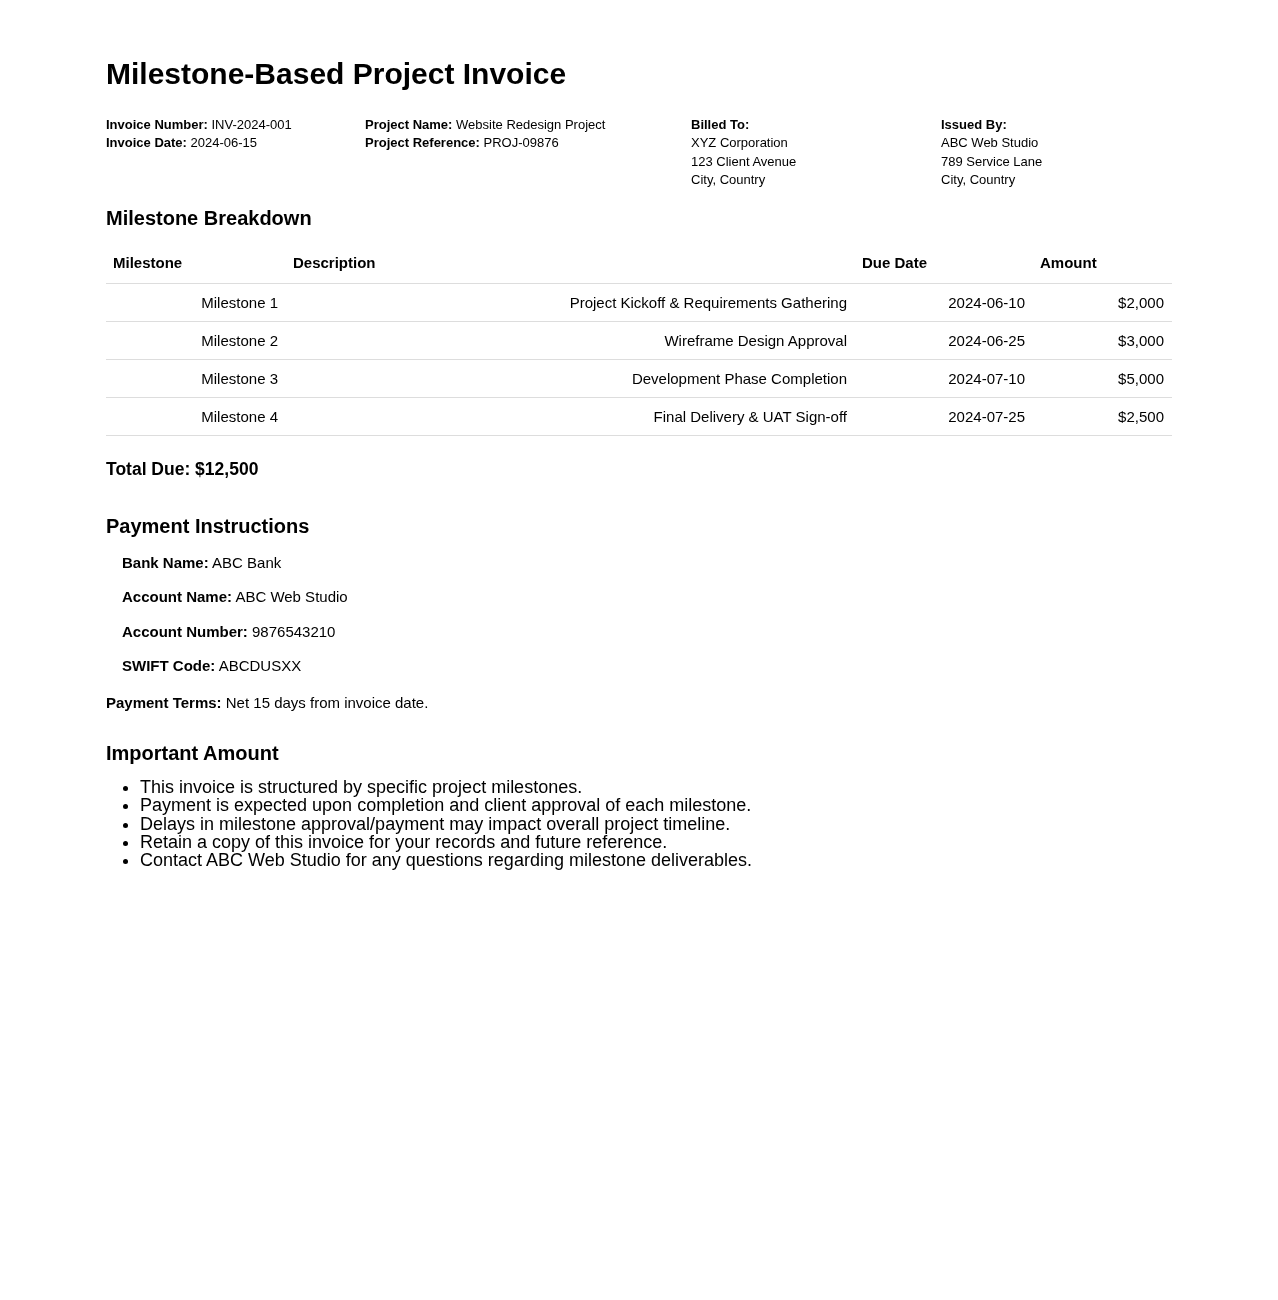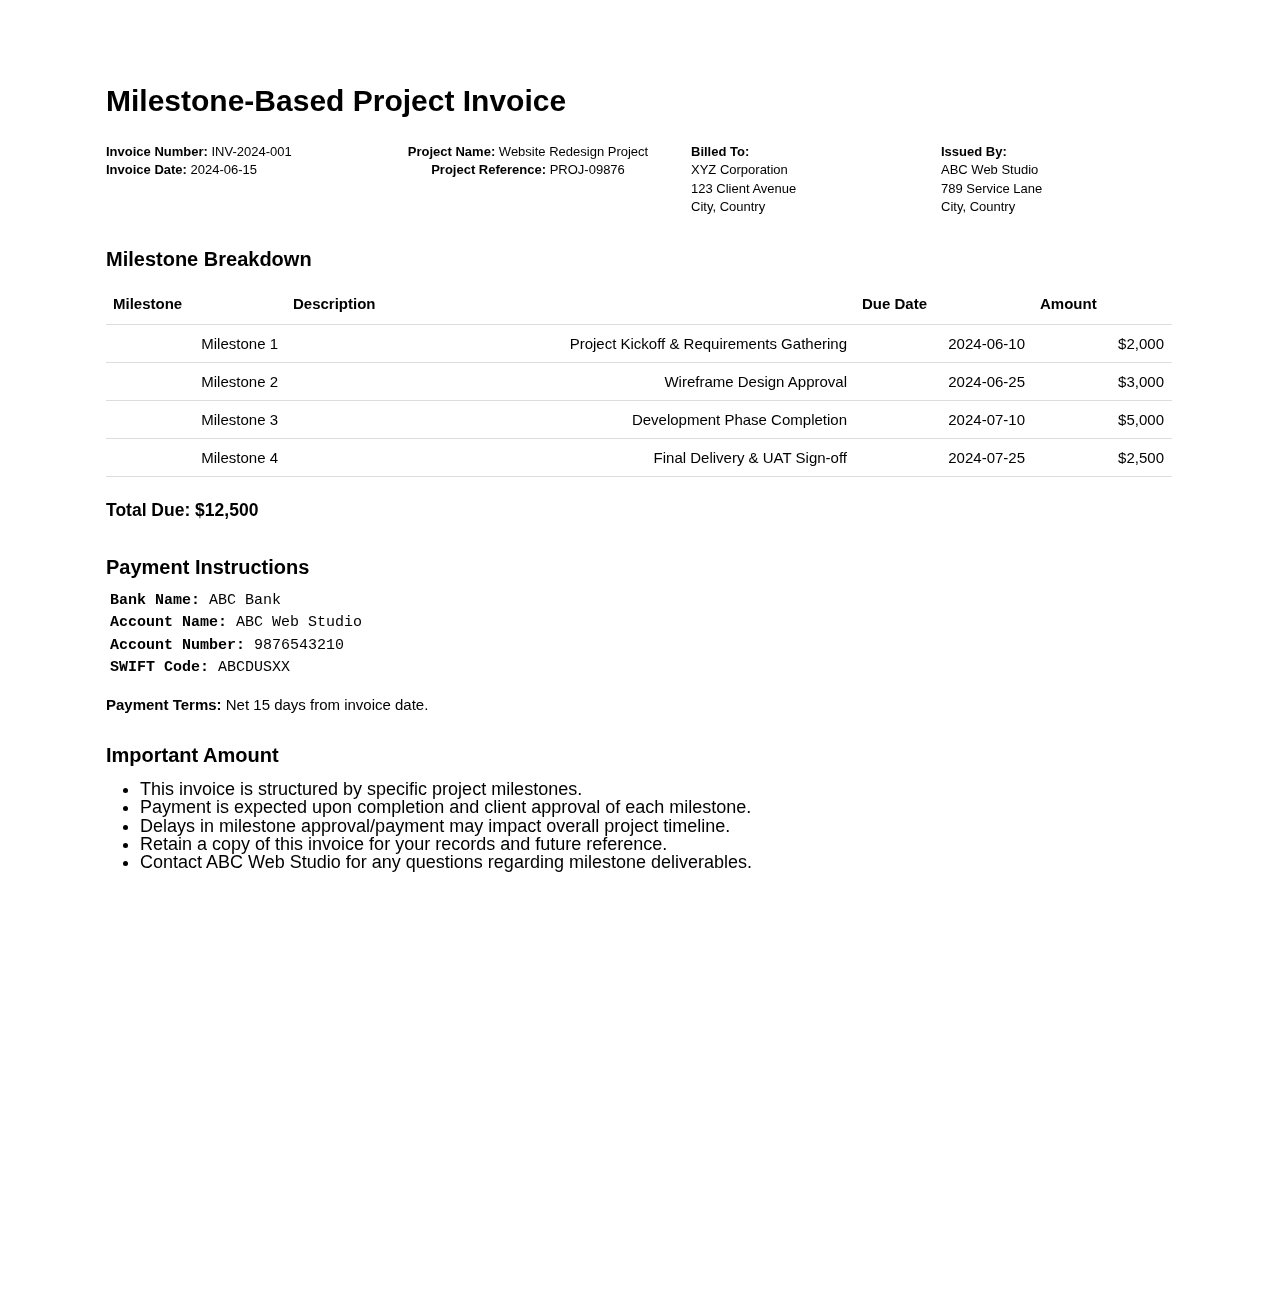--- a/index.html
+++ b/index.html
@@ -6,48 +6,48 @@
   html, body {
     margin: 0;
     padding: 0;
     background: #ffffff;
     color: #000000;
     font-family: "Liberation Sans", "DejaVu Sans", sans-serif;
   }
   .page {
     width: 1278px;
     min-height: 1300px;
-    padding: 85px 106px 60px 106px;
+    padding: 58px 106px 60px 106px;
     background: #ffffff;
   }
   
   .title {
     font-size: 30px;
     font-weight: bold;
     margin: 0 0 26px 0;
     line-height: 1.05;
   }
   
   .meta-row {
     display: flex;
     align-items: flex-start;
     font-size: 13px;
     line-height: 18.5px;
   }
   .meta-col-1 { width: 259px; }
-  .meta-col-2 { width: 326px; text-align: center; }
+  .meta-col-2 { width: 326px; }
   .meta-col-3 { width: 250px; }
   .meta-col-4 { flex: 1; }
   .meta-line { margin: 0; }
   .lbl { font-weight: bold; }
   
   .section-heading {
     font-size: 20px;
     font-weight: bold;
-    margin: 30px 0 0 0;
+    margin: 16px 0 0 0;
     line-height: 1.2;
   }
   .section-heading.pay { margin-top: 34px; }
   .section-heading.notes { margin-top: 29px; }
   
   table.milestones {
     width: 100%;
     border-collapse: collapse;
     margin-top: 14px;
     font-size: 15px;
@@ -72,21 +72,21 @@
     font-size: 17.5px;
     font-weight: bold;
     margin: 23px 0 16px 0;
   }
   
   .bank-block {
     margin: 13px 0 0 0;
     font-size: 15px;
     line-height: 18.5px;
   }
-  .bank-block p { margin: 4px; font-family: Liberation Mono, monospace; }
+  .bank-block p { margin: 16px; }
   .payment-terms {
     margin: 18px 0 0 0;
     font-size: 15px;
     line-height: 18.5px;
   }
   
   ul.notes-list {
     margin: 13px 0 0 0;
     padding-left: 34px;
     font-size: 18px;

